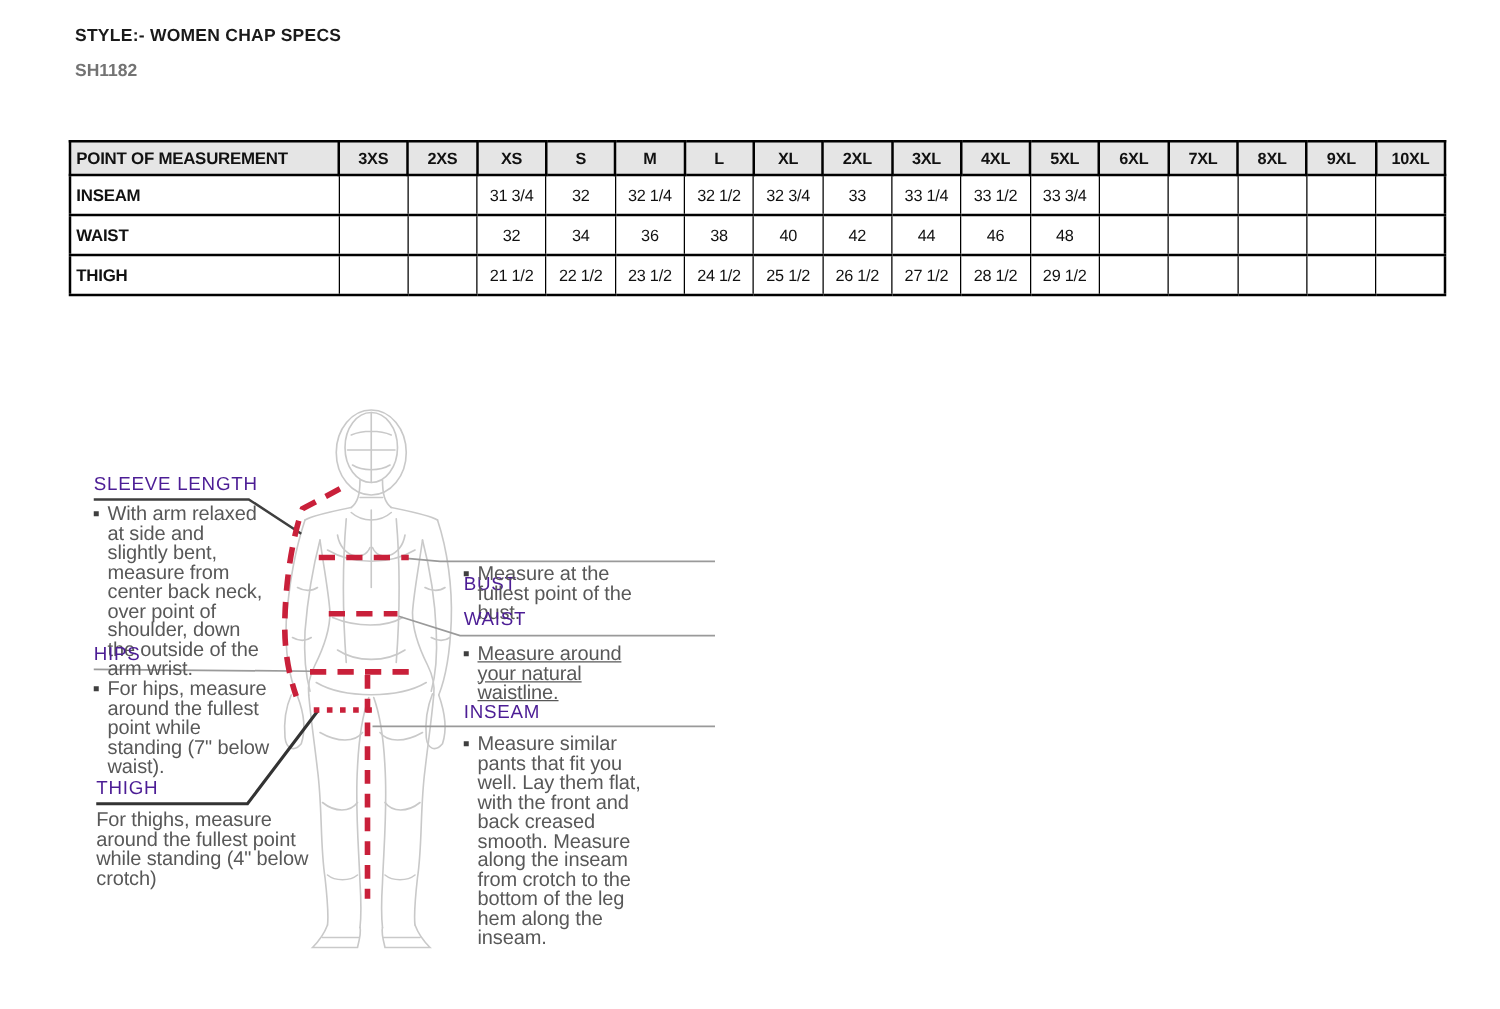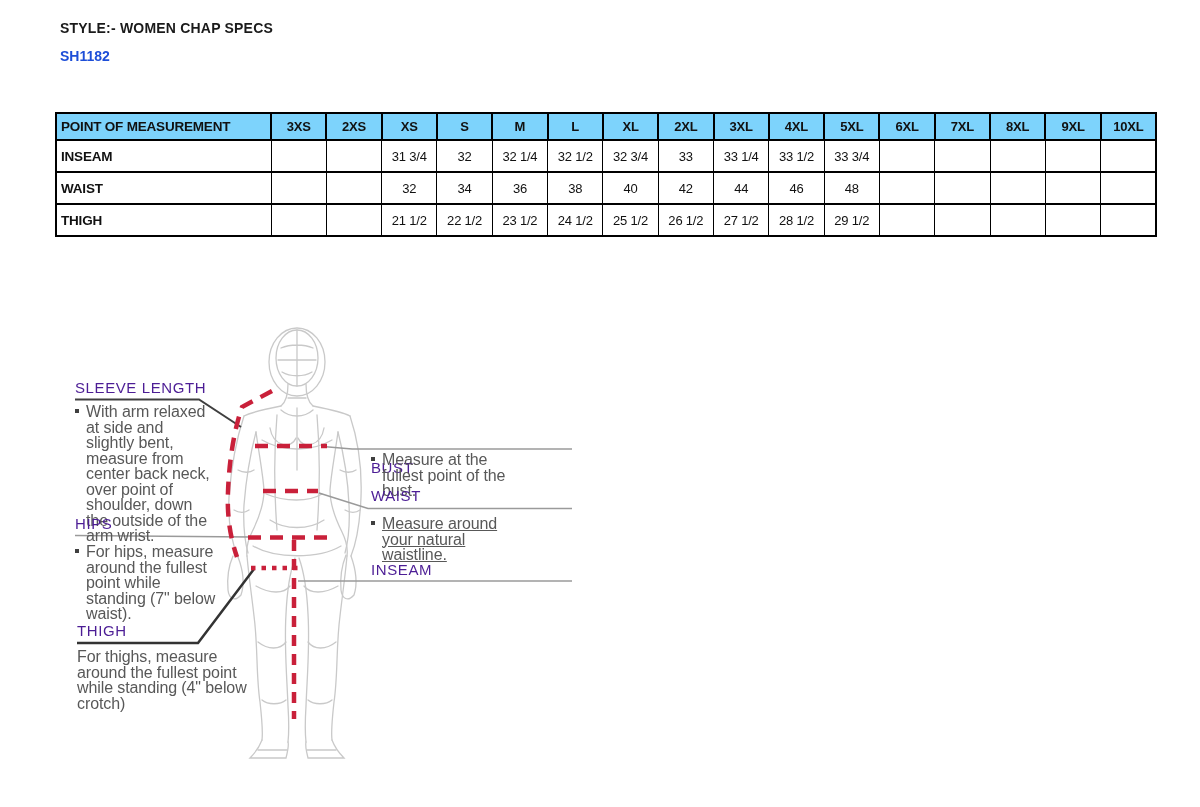--- a/index.html
+++ b/index.html
@@ -9,26 +9,26 @@
     --leader-light:#9a9a9a;
     --diagram-text:#585858;
   }
   *{margin:0;padding:0;box-sizing:border-box;}
   html,body{background:#ffffff;}
   body{font-family:"Liberation Sans",sans-serif;}
   .page{position:relative;width:1200px;height:807px;background:#fff;overflow:hidden;}
 
   
   .doc-title{position:absolute;left:60px;top:20px;font-size:14px;font-weight:bold;color:#1a1a1a;letter-spacing:.2px;}
-  .doc-code{position:absolute;left:60px;top:48px;font-size:14px;font-weight:bold;color:#1d4ed8;}
+  .doc-code{position:absolute;left:60px;top:48px;font-size:14px;font-weight:bold;color:#737373;}
 
   
   .spec-table-wrap{position:absolute;left:55px;top:112px;width:1100px;}
   table.spec{border-collapse:collapse;table-layout:fixed;width:1100px;border:2.5px solid #000;}
-  table.spec th{border:2px solid #000;font-size:13px;font-weight:bold;color:#111;height:27px;background:#7dd3fc;letter-spacing:-0.2px;}
+  table.spec th{border:2px solid #000;font-size:13px;font-weight:bold;color:#111;height:27px;background:#e5e5e5;letter-spacing:-0.2px;}
   table.spec th.poml{text-align:left;padding-left:4px;font-size:13.5px;}
   table.spec td{border-left:1.2px solid #000;border-right:1.2px solid #000;border-top:2px solid #000;border-bottom:2px solid #000;
     font-size:13px;color:#111;text-align:center;height:32px;letter-spacing:-0.2px;}
   table.spec td.rowlabel{text-align:left;padding-left:4px;font-weight:bold;font-size:13.5px;}
 
   
   .note-line{position:absolute;left:60px;top:263px;font-size:13.5px;font-weight:bold;color:#1a1a1a;letter-spacing:-0.1px;}
 
   
   .diagram-svg{position:absolute;left:0;top:0;width:1200px;height:807px;pointer-events:none;}
@@ -226,14 +226,15 @@
   <div class="dg-title" style="left:77px;top:622px;">THIGH</div>
   <div class="dg-desc" style="left:77px;top:649px;width:172px;">For thighs, measure around the fullest point while standing (4" below crotch)</div>
 
   <div class="dg-title" style="left:371px;top:426px;margin-top:33px;">BUST</div>
   <div class="dg-desc bulleted" style="left:369px;top:452px;width:138px;">Measure at the fullest point of the bust.</div>
 
   <div class="dg-title" style="left:371px;top:487px;">WAIST</div>
   <div class="dg-desc bulleted" style="left:369px;top:516px;width:138px;text-decoration:underline;">Measure around your natural waistline.</div>
 
   <div class="dg-title" style="left:371px;top:561px;">INSEAM</div>
+  <div class="dg-desc bulleted" style="left:369px;top:588px;width:158px;">Measure similar pants that fit you well. Lay them flat, with the front and back creased smooth. Measure along the inseam from crotch to the bottom of the leg hem along the inseam.</div>
 
 </div>
 
 </body></html>

